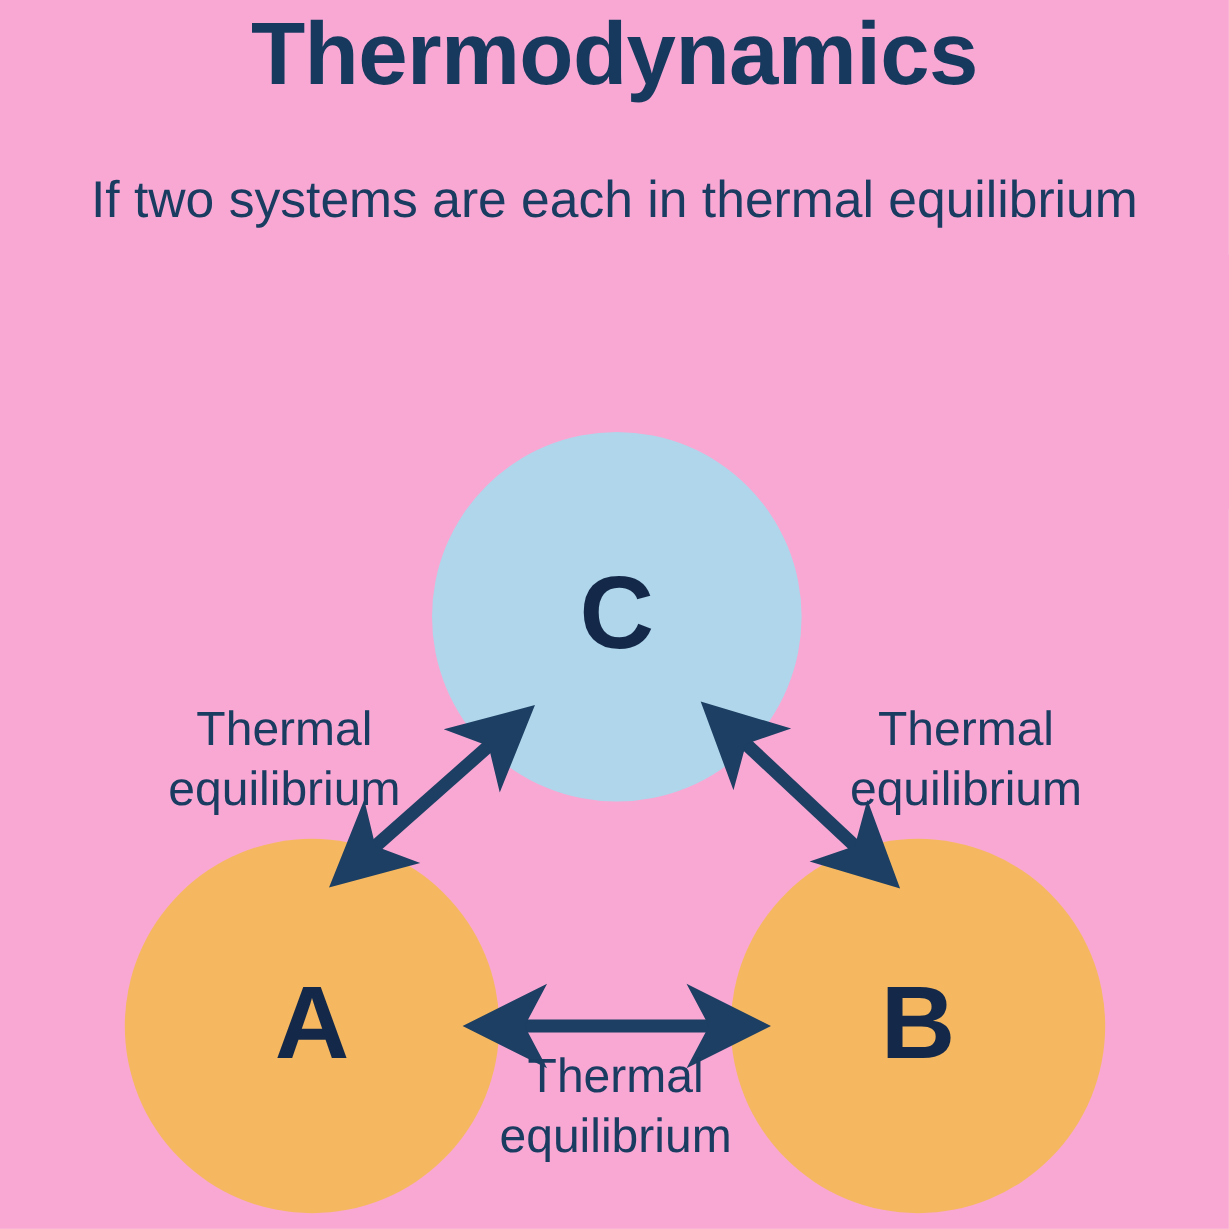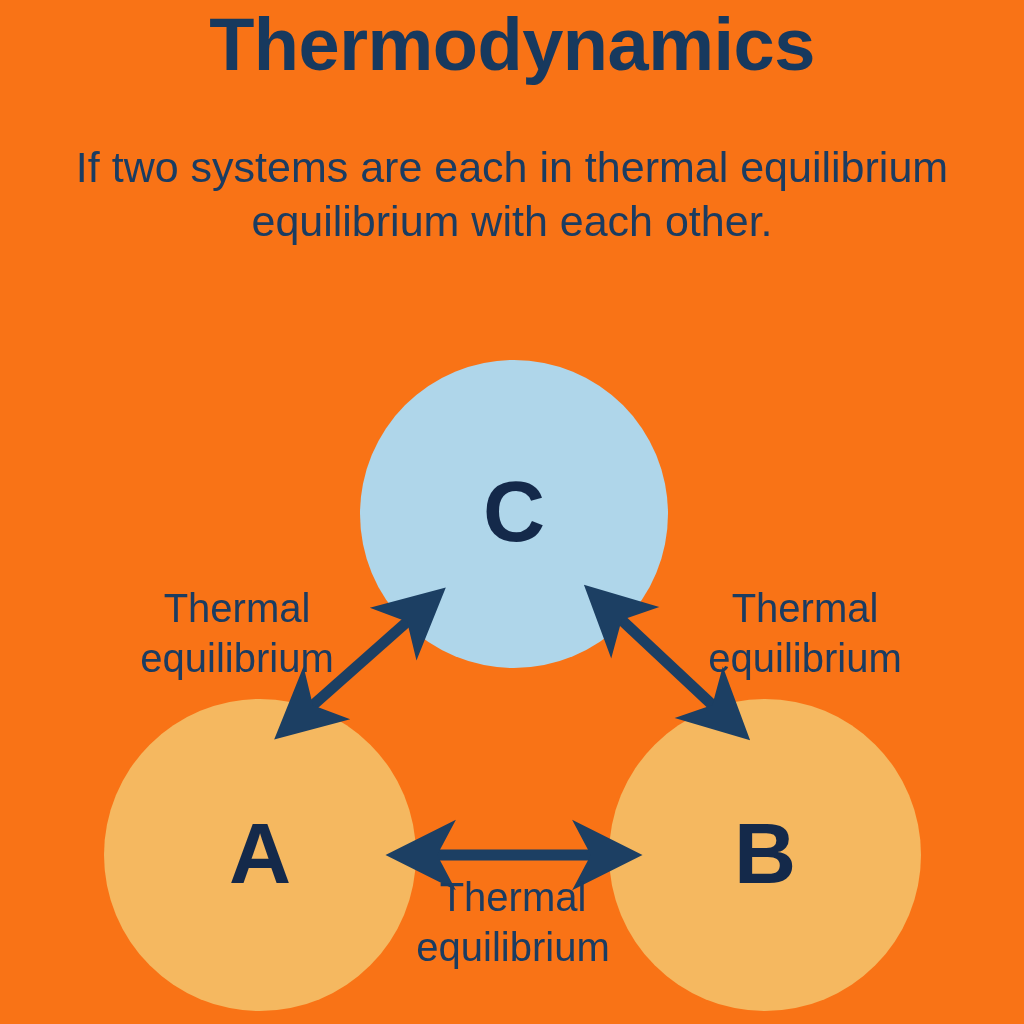--- a/index.html
+++ b/index.html
@@ -10,21 +10,21 @@
     width: 1024px;
     height: 1024px;
     overflow: hidden;
     background: #faf0dc;
     font-family: "Liberation Sans", sans-serif;
   }
   #canvas {
     position: relative;
     width: 1024px;
     height: 1024px;
-    background: #f97316;
+    background: #f9a8d4;
   }
 
   
   #title {
     position: absolute;
     left: 0;
     top: 8px;
     width: 1024px;
     text-align: center;
     font-size: 74px;
@@ -86,21 +86,20 @@
 </style>
 </head>
 <body>
 
 <div id="canvas">
 
   <div id="title">Thermodynamics</div>
 
   <div id="subtitle">
     <span class="ln">If two systems are each in thermal equilibrium</span>
-    <span class="ln">equilibrium with each other.</span>
   </div>
 
   <svg id="diagram" viewBox="0 0 1024 1024">
     <defs>
       <marker id="ah" markerWidth="7" markerHeight="7" refX="3.1" refY="3.5" orient="auto" markerUnits="strokeWidth">
         <path d="M 0.2 0.3 L 6.6 3.5 L 0.2 6.7 L 1.9 3.5 Z" fill="#1c3f63"></path>
       </marker>
       <marker id="ah-start" markerWidth="7" markerHeight="7" refX="3.1" refY="3.5" orient="auto-start-reverse" markerUnits="strokeWidth">
         <path d="M 0.2 0.3 L 6.6 3.5 L 0.2 6.7 L 1.9 3.5 Z" fill="#1c3f63"></path>
       </marker>

